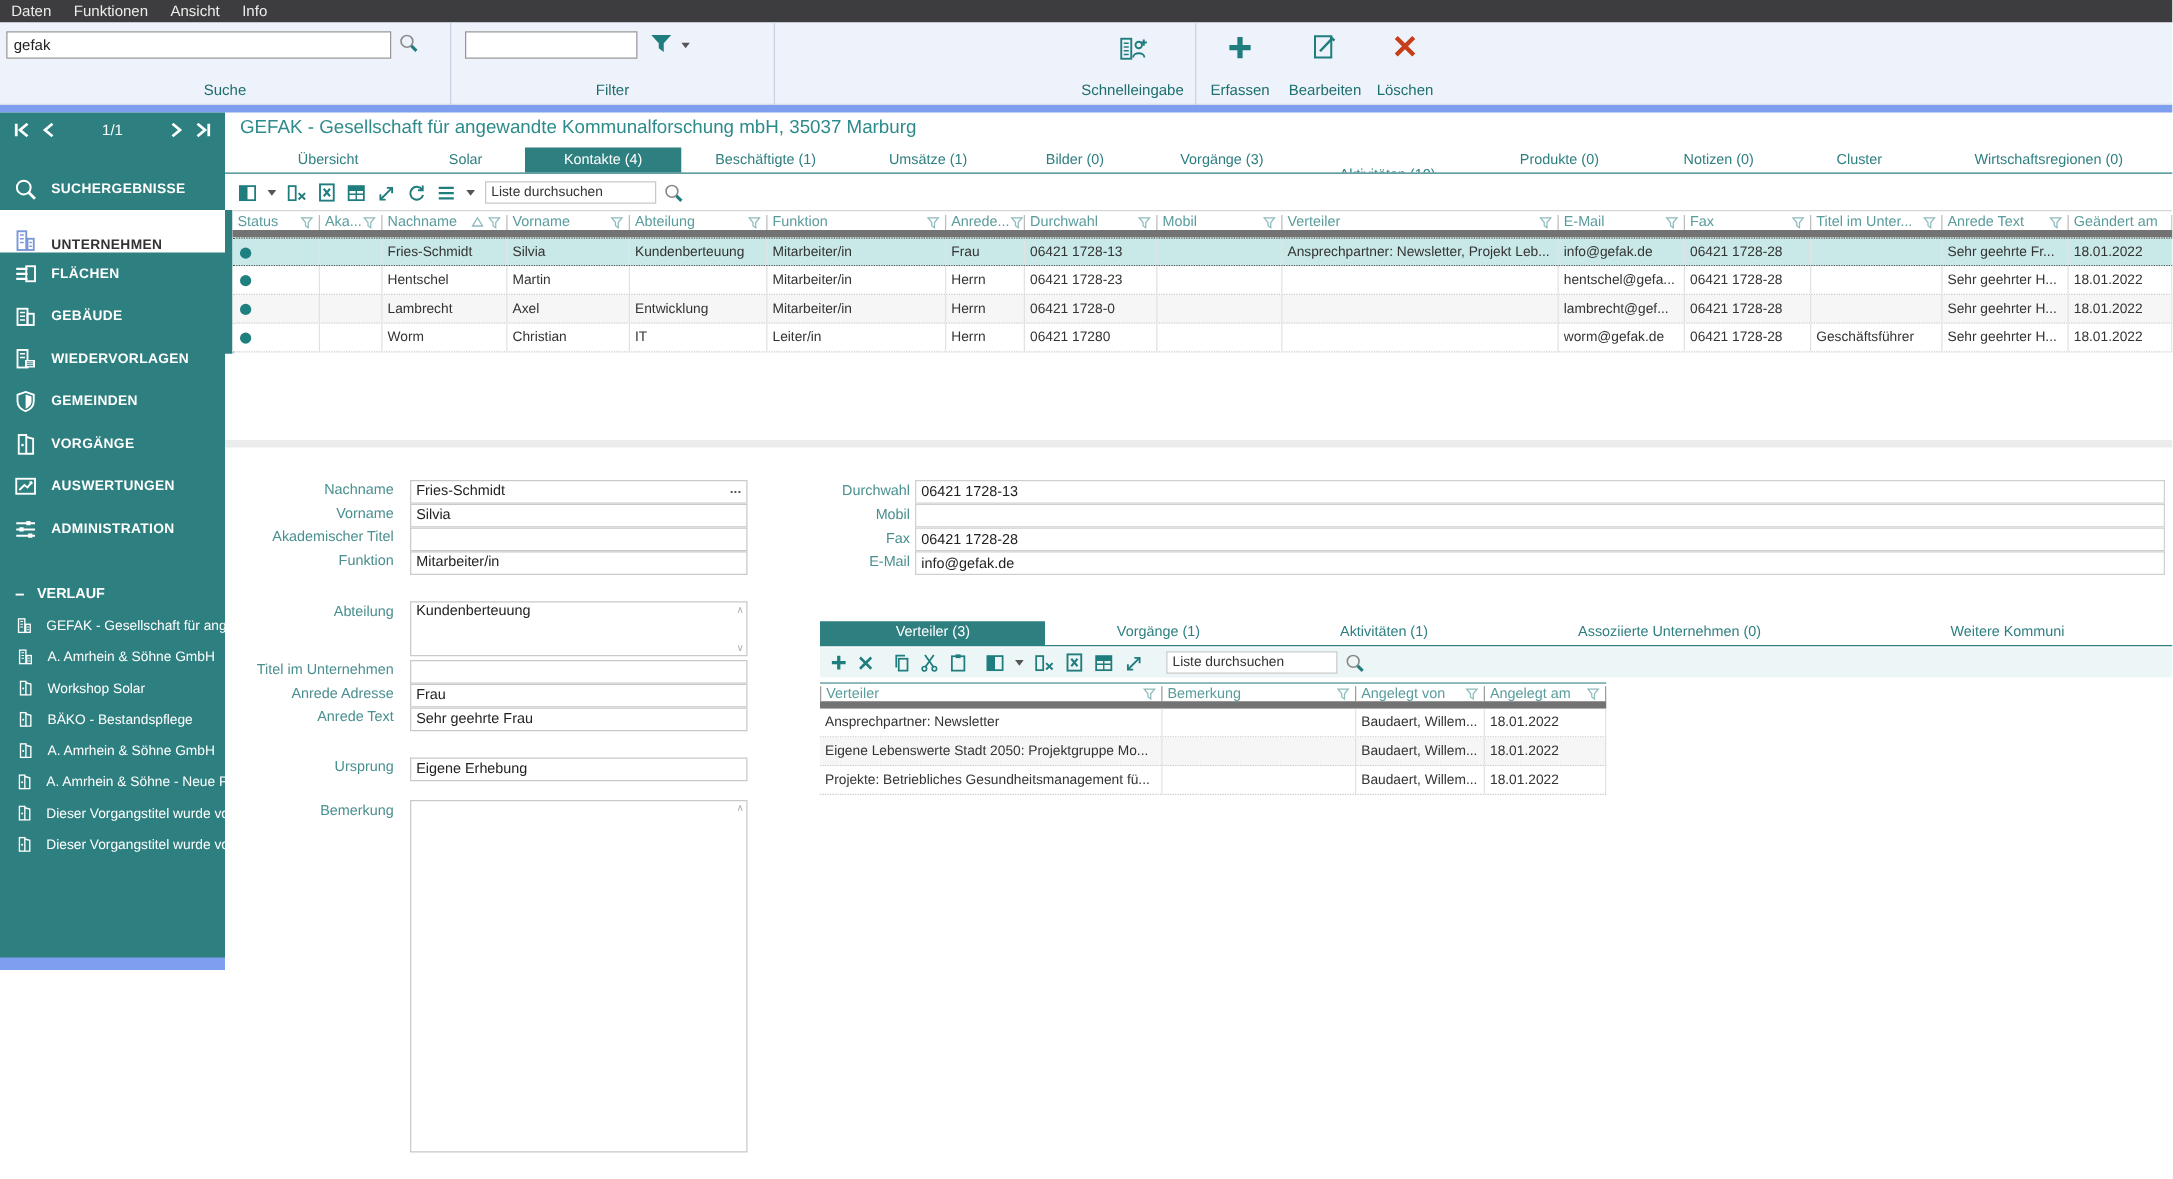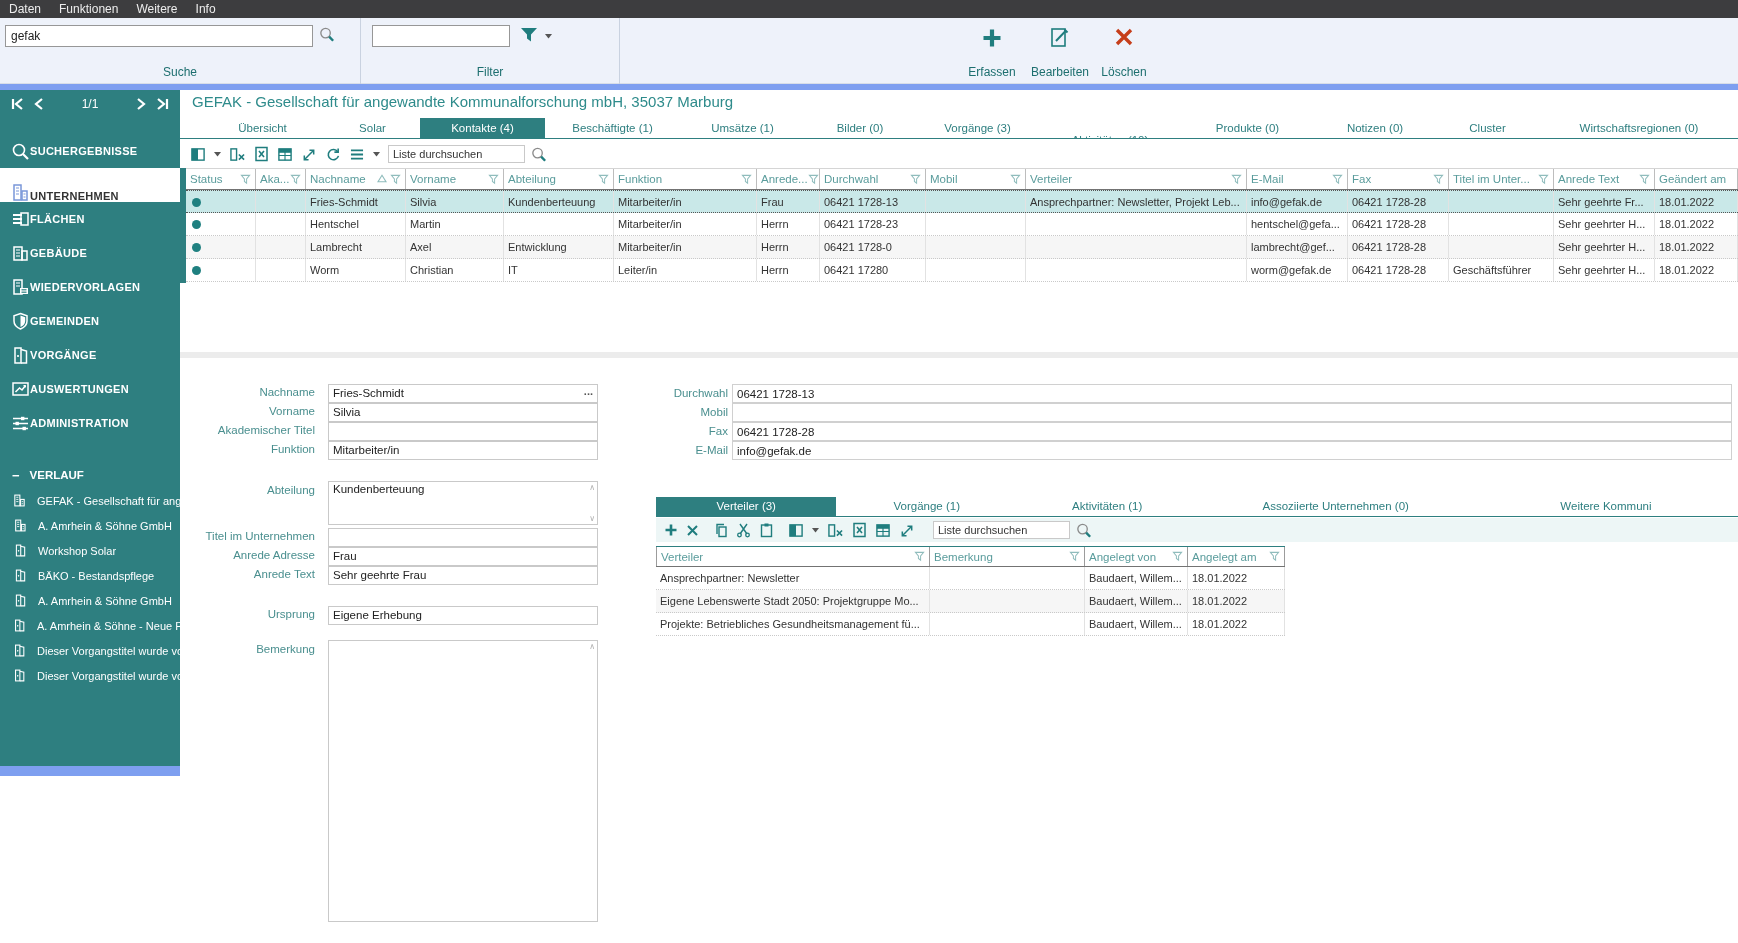--- a/index.html
+++ b/index.html
@@ -24,21 +24,21 @@
 
   .bluebar { position:absolute; top:84px; left:0; width:1738px; height:6px; background:#7e9ff0; }
 
   
   .sidebar { position:absolute; top:90px; left:0; width:180px; height:686px; background:#2e7f80; color:#fff; }
   .sidebar-bottom { position:absolute; left:0; bottom:0; width:180px; height:10px; background:#7e9ff0; }
   .pager { display:flex; align-items:center; height:28px; padding:0 10px; }
   .pager .pg-ico { display:inline-flex; width:22px; cursor:pointer; }
   .pager .pg-val { flex:1; text-align:center; font-size:12px; color:#fff; }
   .nav { margin-top:16px; }
-  .nav-item { height:34px; display:flex; align-items:center; padding-left:10px; 
+  .nav-item { height:34px; display:flex; align-items:center; padding-left:10px; gap:11px;
               font-size:11px; font-weight:bold; letter-spacing:.3px; cursor:pointer; white-space:nowrap; }
   .nav-item.active { background:#ffffff; color:#333;align-items:flex-end; }
   .nav-ico { display:inline-flex; width:20px; justify-content:center; }
   .verlauf-h { margin:26px 0 4px 0; height:18px; display:flex; align-items:center; gap:10px;
                padding-left:12px; font-size:11.5px; font-weight:bold; }
   .verlauf-h .minus { cursor:pointer; font-size:13px; }
   .hist-item { height:25px; display:flex; align-items:center; gap:8px; padding-left:10px;
                font-size:11px; cursor:pointer; white-space:nowrap; overflow:hidden; }
 
   
@@ -50,21 +50,21 @@
 
   .grid-toolbar { position:absolute; left:190px; top:142px; height:24px; display:flex; align-items:center; gap:8px; }
   .gt-ico { display:inline-flex; align-items:center; cursor:pointer; }
   .list-search { display:flex; align-items:center; gap:5px; }
   .list-search input { width:137px; height:18px; border:1px solid #c9c9c9; font-size:11px; padding:0 4px;
                        color:#333; font-family:"Liberation Sans",sans-serif; }
 
   .teal-strip { position:absolute; left:180px; top:168px; width:6px; height:115px; background:#2e7f80; }
 
   .ctable { position:absolute; left:186px; top:168px; width:1552px; }
-  .thead { display:flex; height:22px; border-top:1px solid #d5d5d5; border-bottom:1px solid #737373; background:#fff; }
+  .thead { display:flex; height:22px; border-top:1px solid #d5d5d5; border-bottom:6px solid #737373; background:#fff;align-items:flex-end; }
   .th { display:flex; align-items:center; padding:0 4px; font-size:11.5px; color:#5a9c9c;
         border-right:1px solid #bdbdbd; white-space:nowrap; overflow:hidden; cursor:pointer; }
   .th .flt { margin-left:auto; display:inline-flex; }
   .th .sort { margin-left:auto; color:#8fbcbc; font-size:9px; }
   .th .sort + .flt { margin-left:3px; }
   .tr { display:flex; height:23px; border-bottom:1px dotted #c9c9c9; background:#fff; }
   .tr:nth-child(odd):not(.selected) { background:#f6f6f6; }
   .tr.selected { background:#c9e8e8; border-top:1px dotted #555; border-bottom:1px dotted #555; }
   .td { font-size:11px; color:#333; padding:0 4px; line-height:22px; border-right:1px solid #e2e2e2;
         white-space:nowrap; overflow:hidden; }
@@ -105,21 +105,21 @@
   .vtable .tr { height:23px; }
   .vtable .tr:nth-child(odd):not(.selected) { background:#fff; }
   .vtable .tr:nth-child(even) { background:#f6f6f6; }
 </style>
 </head>
 <body>
 
 <div class="menubar" id="menubar">
     <span>Daten</span>
     <span>Funktionen</span>
-    <span>Weitere</span>
+    <span>Ansicht</span>
     <span>Info</span>
   </div>
 
 <div class="toolbar">
 
   <div class="tb-group" style="left:0;width:361px">
     <input class="tb-input" style="left: 5px; width: 308px;" value="gefak">
     <span class="tb-ico" style="left:318px;top:8px">
         <svg width="17" height="17" viewBox="0 0 18 18">
           <circle cx="8" cy="7.5" r="5" fill="none" stroke="#8a8a8a" stroke-width="1.4"></circle>
@@ -138,20 +138,32 @@
       </span>
     <span class="tb-ico" style="left:184px;top:16px">
         <svg width="7" height="5" viewBox="0 0 7 5">
           <path d="M0 0 H7 L3.5 4.5 Z" fill="#555"></path>
         </svg>
       </span>
     <div class="tb-label">Filter</div>
   </div>
 
 
+  <div class="tb-group" style="left:856px;width:101px">
+    <span class="tb-ico" style="left:38px;top:9px">
+        <svg width="26" height="24" viewBox="0 0 26 24">
+          <rect x="3" y="4" width="8" height="16" fill="none" stroke="#1f7d7e" stroke-width="1.5"></rect>
+          <path d="M5 7.5 H9 M5 10.5 H9 M5 13.5 H9 M5 16.5 H9" stroke="#1f7d7e" stroke-width="1.2"></path>
+          <circle cx="17" cy="9" r="2.6" fill="none" stroke="#1f7d7e" stroke-width="1.5"></circle>
+          <path d="M12.5 19 C12.5 14.5 21.5 14.5 21.5 19" fill="none" stroke="#1f7d7e" stroke-width="1.5"></path>
+          <path d="M21 4.5 V9.5 M18.5 7 H23.5" stroke="#1f7d7e" stroke-width="1.6"></path>
+        </svg>
+      </span>
+    <div class="tb-label">Schnelleingabe</div>
+  </div>
 
   <div class="tb-group last" style="left:957px;width:210px">
     <div class="tb-btn" style="left:0">
       <span><svg width="24" height="24" viewBox="0 0 24 24">
             <path d="M12 3.5 V20.5 M3.5 12 H20.5" stroke="#1f7d7e" stroke-width="4.2"></path>
           </svg></span>
     </div>
     <div class="tb-label" style="left:0;width:70px">Erfassen</div>
     <div class="tb-btn" style="left:68px">
       <span><svg width="22" height="24" viewBox="0 0 22 24">

